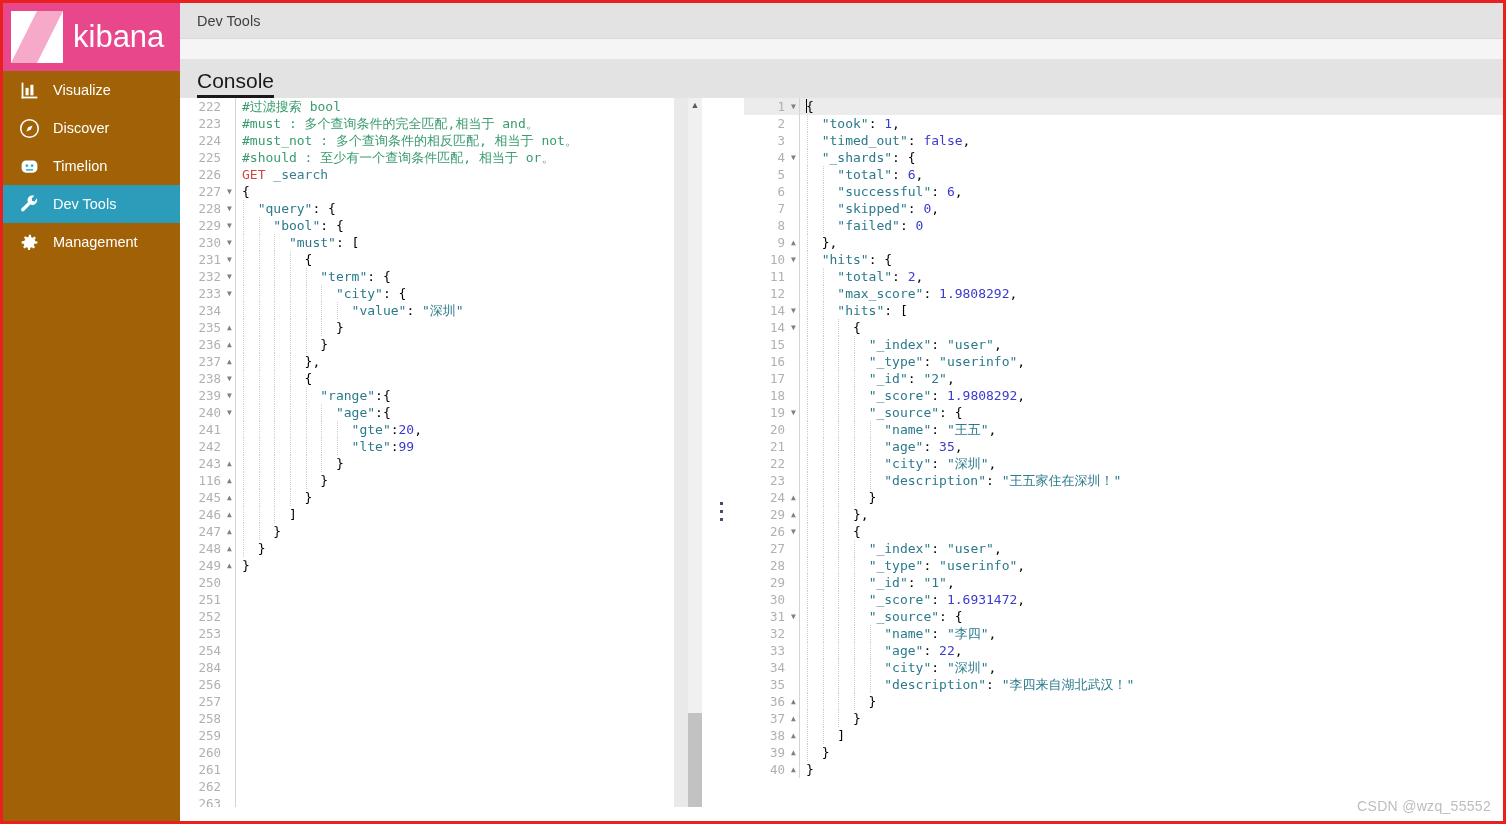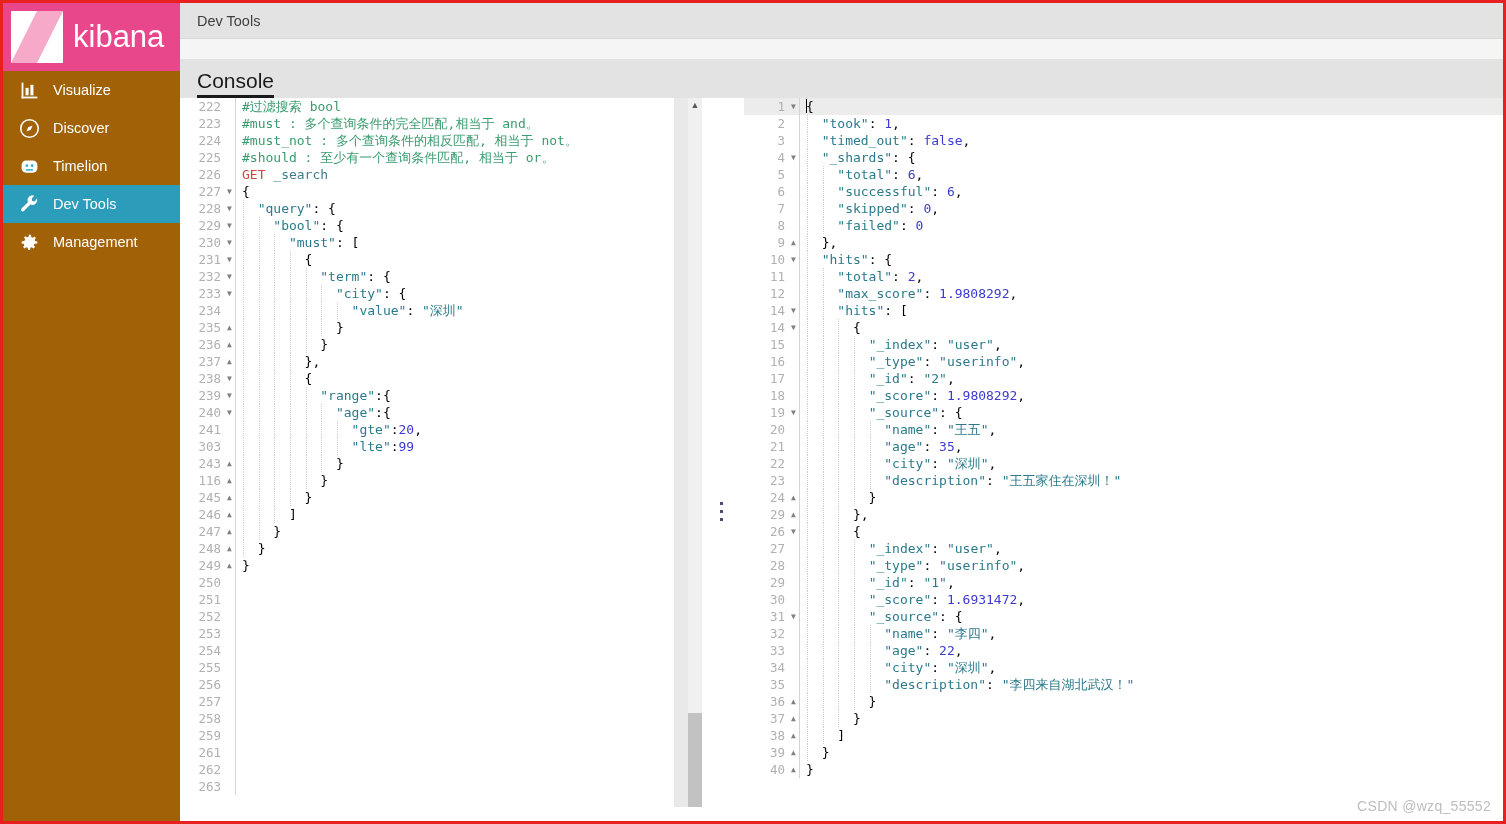--- a/index.html
+++ b/index.html
@@ -371,21 +371,21 @@
                 <div class="sep"></div>
                 <div class="code"><span class="ind" style="left: 7px;"></span><span class="ind" style="left: 22.64px;"></span><span class="ind" style="left: 38.28px;"></span><span class="ind" style="left: 53.92px;"></span><span class="ind" style="left: 69.56px;"></span><span class="ind" style="left: 85.2px;"></span><span class="pn">            </span><span class="st">"age"</span><span class="pn">:{</span></div>
               </div>
               <div class="row">
                 <div class="gutter">241</div>
                 <div class="fold"></div>
                 <div class="sep"></div>
                 <div class="code"><span class="ind" style="left: 7px;"></span><span class="ind" style="left: 22.64px;"></span><span class="ind" style="left: 38.28px;"></span><span class="ind" style="left: 53.92px;"></span><span class="ind" style="left: 69.56px;"></span><span class="ind" style="left: 85.2px;"></span><span class="ind" style="left: 100.84px;"></span><span class="pn">              </span><span class="st">"gte"</span><span class="pn">:</span><span class="nu">20</span><span class="pn">,</span></div>
               </div>
               <div class="row">
-                <div class="gutter">303</div>
+                <div class="gutter">242</div>
                 <div class="fold"></div>
                 <div class="sep"></div>
                 <div class="code"><span class="ind" style="left: 7px;"></span><span class="ind" style="left: 22.64px;"></span><span class="ind" style="left: 38.28px;"></span><span class="ind" style="left: 53.92px;"></span><span class="ind" style="left: 69.56px;"></span><span class="ind" style="left: 85.2px;"></span><span class="ind" style="left: 100.84px;"></span><span class="pn">              </span><span class="st">"lte"</span><span class="pn">:</span><span class="nu">99</span></div>
               </div>
               <div class="row">
                 <div class="gutter">243</div>
                 <div class="fold">▲</div>
                 <div class="sep"></div>
                 <div class="code"><span class="ind" style="left: 7px;"></span><span class="ind" style="left: 22.64px;"></span><span class="ind" style="left: 38.28px;"></span><span class="ind" style="left: 53.92px;"></span><span class="ind" style="left: 69.56px;"></span><span class="ind" style="left: 85.2px;"></span><span class="pn">            }</span></div>
               </div>
@@ -449,21 +449,21 @@
                 <div class="sep"></div>
                 <div class="code"></div>
               </div>
               <div class="row">
                 <div class="gutter">254</div>
                 <div class="fold"></div>
                 <div class="sep"></div>
                 <div class="code"></div>
               </div>
               <div class="row">
-                <div class="gutter">255</div>
+                <div class="gutter">284</div>
                 <div class="fold"></div>
                 <div class="sep"></div>
                 <div class="code"></div>
               </div>
               <div class="row">
                 <div class="gutter">256</div>
                 <div class="fold"></div>
                 <div class="sep"></div>
                 <div class="code"></div>
               </div>
@@ -474,20 +474,26 @@
                 <div class="code"></div>
               </div>
               <div class="row">
                 <div class="gutter">258</div>
                 <div class="fold"></div>
                 <div class="sep"></div>
                 <div class="code"></div>
               </div>
               <div class="row">
                 <div class="gutter">259</div>
+                <div class="fold"></div>
+                <div class="sep"></div>
+                <div class="code"></div>
+              </div>
+              <div class="row">
+                <div class="gutter">260</div>
                 <div class="fold"></div>
                 <div class="sep"></div>
                 <div class="code"></div>
               </div>
               <div class="row">
                 <div class="gutter">261</div>
                 <div class="fold"></div>
                 <div class="sep"></div>
                 <div class="code"></div>
               </div>

